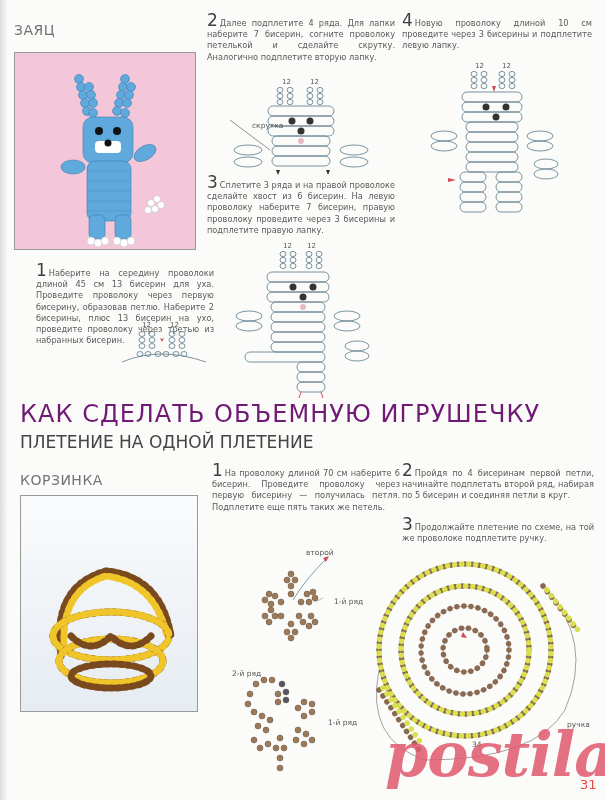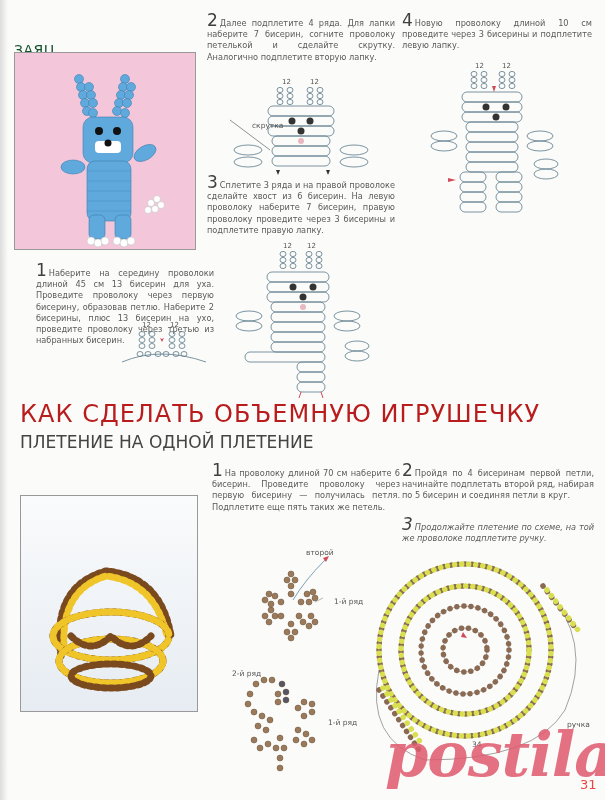--- a/index.html
+++ b/index.html
@@ -1,23 +1,23 @@
 <!DOCTYPE html>
 <html><head>
 <meta charset="utf-8">
 <style>
   html, body { margin:0; padding:0; }
   body { width:605px; height:800px; background:#fbfbf9; position:relative; overflow:hidden;
          font-family:"DejaVu Sans", sans-serif; color:#555; }
   .abs { position:absolute; }
-  .title-small { font-size:14px; color:#14532d; letter-spacing:0.5px;margin-top:20px; }
+  .title-small { font-size:14px; color:#737373; letter-spacing:0.5px; }
   .step { font-size:8.2px; line-height:11.2px; color:#5a5a5a; text-align:justify; }
   .step .num { font-size:17px; color:#3f3f3f; line-height:12px; margin-right:2px; }
   .photo { border:1px solid #999; }
-  .h-main { font-size:24px; color:#b91c1c; letter-spacing:1px; white-space:nowrap; }
+  .h-main { font-size:24px; color:#701a75; letter-spacing:1px; white-space:nowrap; }
   .h-sub { font-size:17px; color:#444; white-space:nowrap; }
   .lbl { font-size:7.5px; color:#555; white-space:nowrap;padding-left:14px; }
   .pagenum { font-size:13px; color:#ef4444;text-align:center; }
   .watermark { font-family:"DejaVu Serif", serif; font-style:italic; font-weight:bold; font-size:62px;
                color:#e05a6e; opacity:0.85; white-space:nowrap; letter-spacing:-1px; }
   .leftedge { left:0; top:0; width:8px; height:800px; background:linear-gradient(90deg,#ddd,#fbfbf9); }
 </style>
 </head>
 <body>
 
@@ -284,21 +284,21 @@
 </div>
 
 <div class="abs step" style="left:212px;top:464px;width:188px;">
   <span class="num">1</span><span>На проволоку длиной 70 см наберите 6 бисерин. Проведите проволоку через первую бисерину — получилась петля. Подплетите еще пять таких же петель.</span>
 </div>
 
 <div class="abs step" style="left:402px;top:464px;width:192px;">
   <span class="num">2</span><span>Пройдя по 4 бисеринам первой петли, начинайте подплетать второй ряд, набирая по 5 бисерин и соединяя петли в круг.</span>
 </div>
 
-<div class="abs step" style="left:402px;top:518px;width:192px;font-style:italic;">
+<div class="abs step" style="left:402px;top:518px;width:192px;">
   <span class="num">3</span><span>Продолжайте плетение по схеме, на той же проволоке подплетите ручку.</span>
 </div>
 
 <svg class="abs" style="left:235px;top:550px;" width="120" height="100" viewBox="0 0 120 100">
   <g fill="#9a7a5a" stroke="#6a5038" stroke-width="0.5">
     <circle cx="52" cy="30" r="3"></circle>
       <circle cx="56" cy="24" r="3"></circle>
       <circle cx="60" cy="30" r="3"></circle>
       <circle cx="56" cy="36" r="3"></circle>
       <circle cx="56" cy="44" r="3"></circle>

